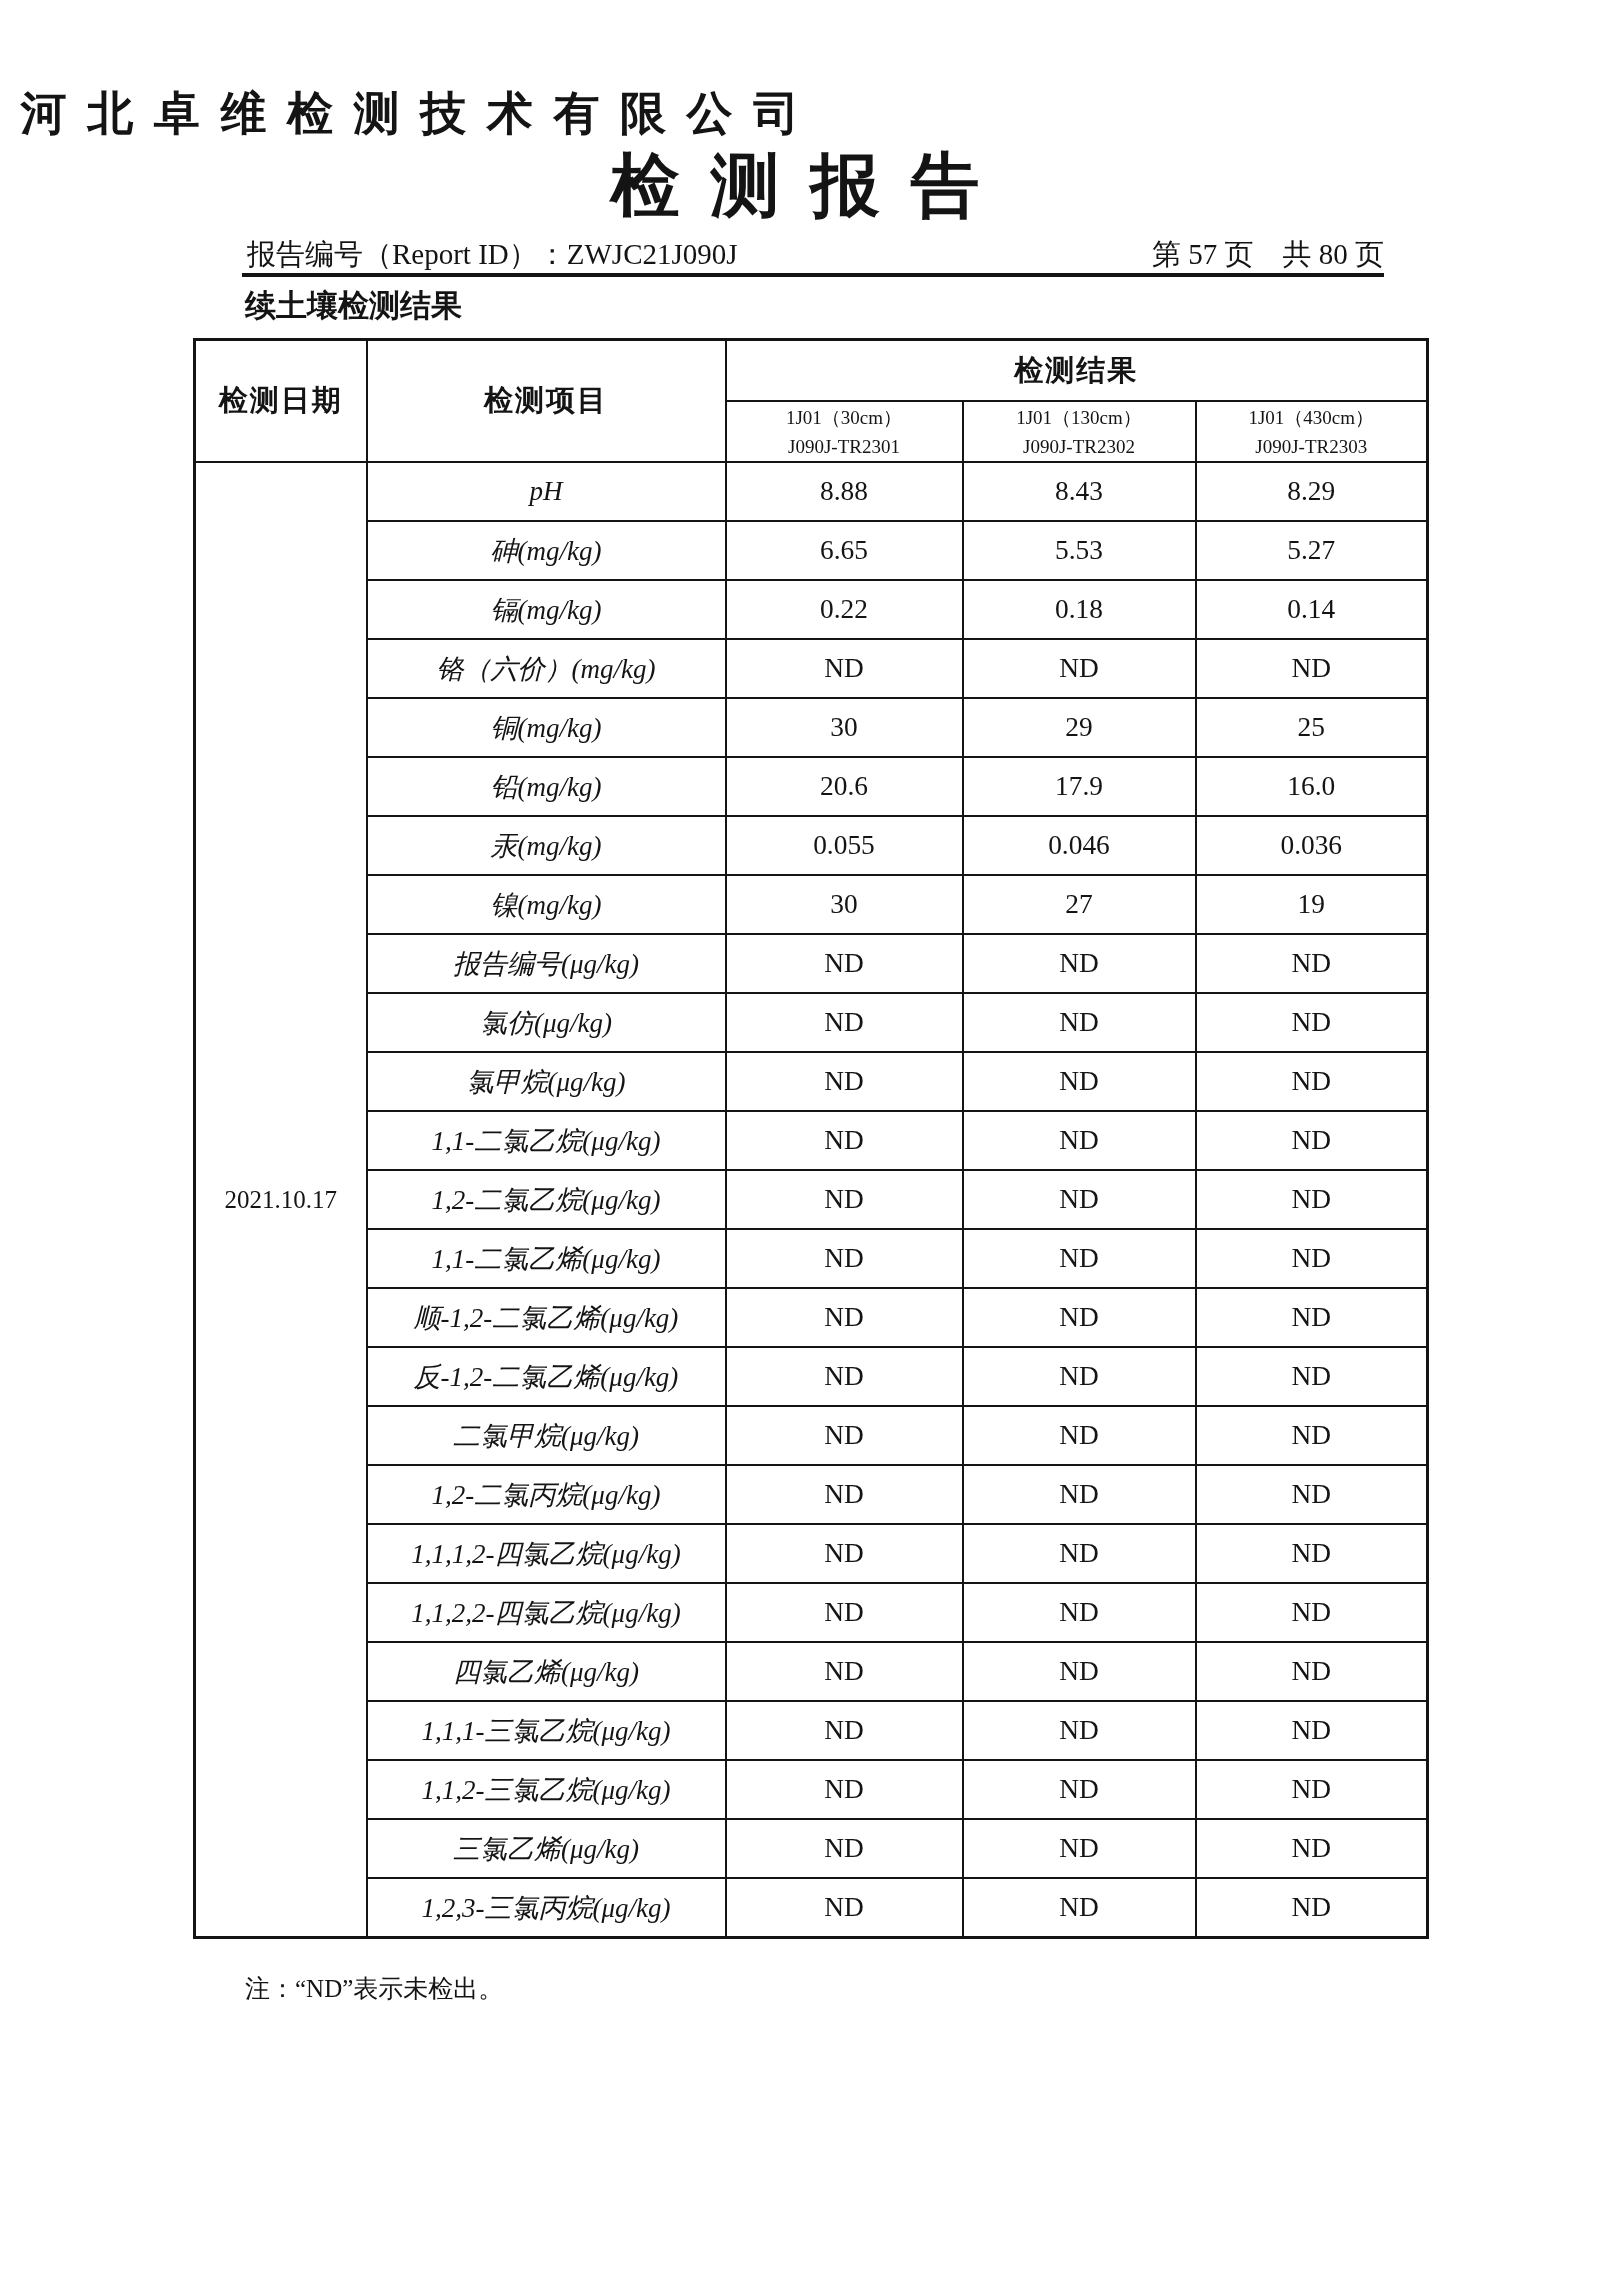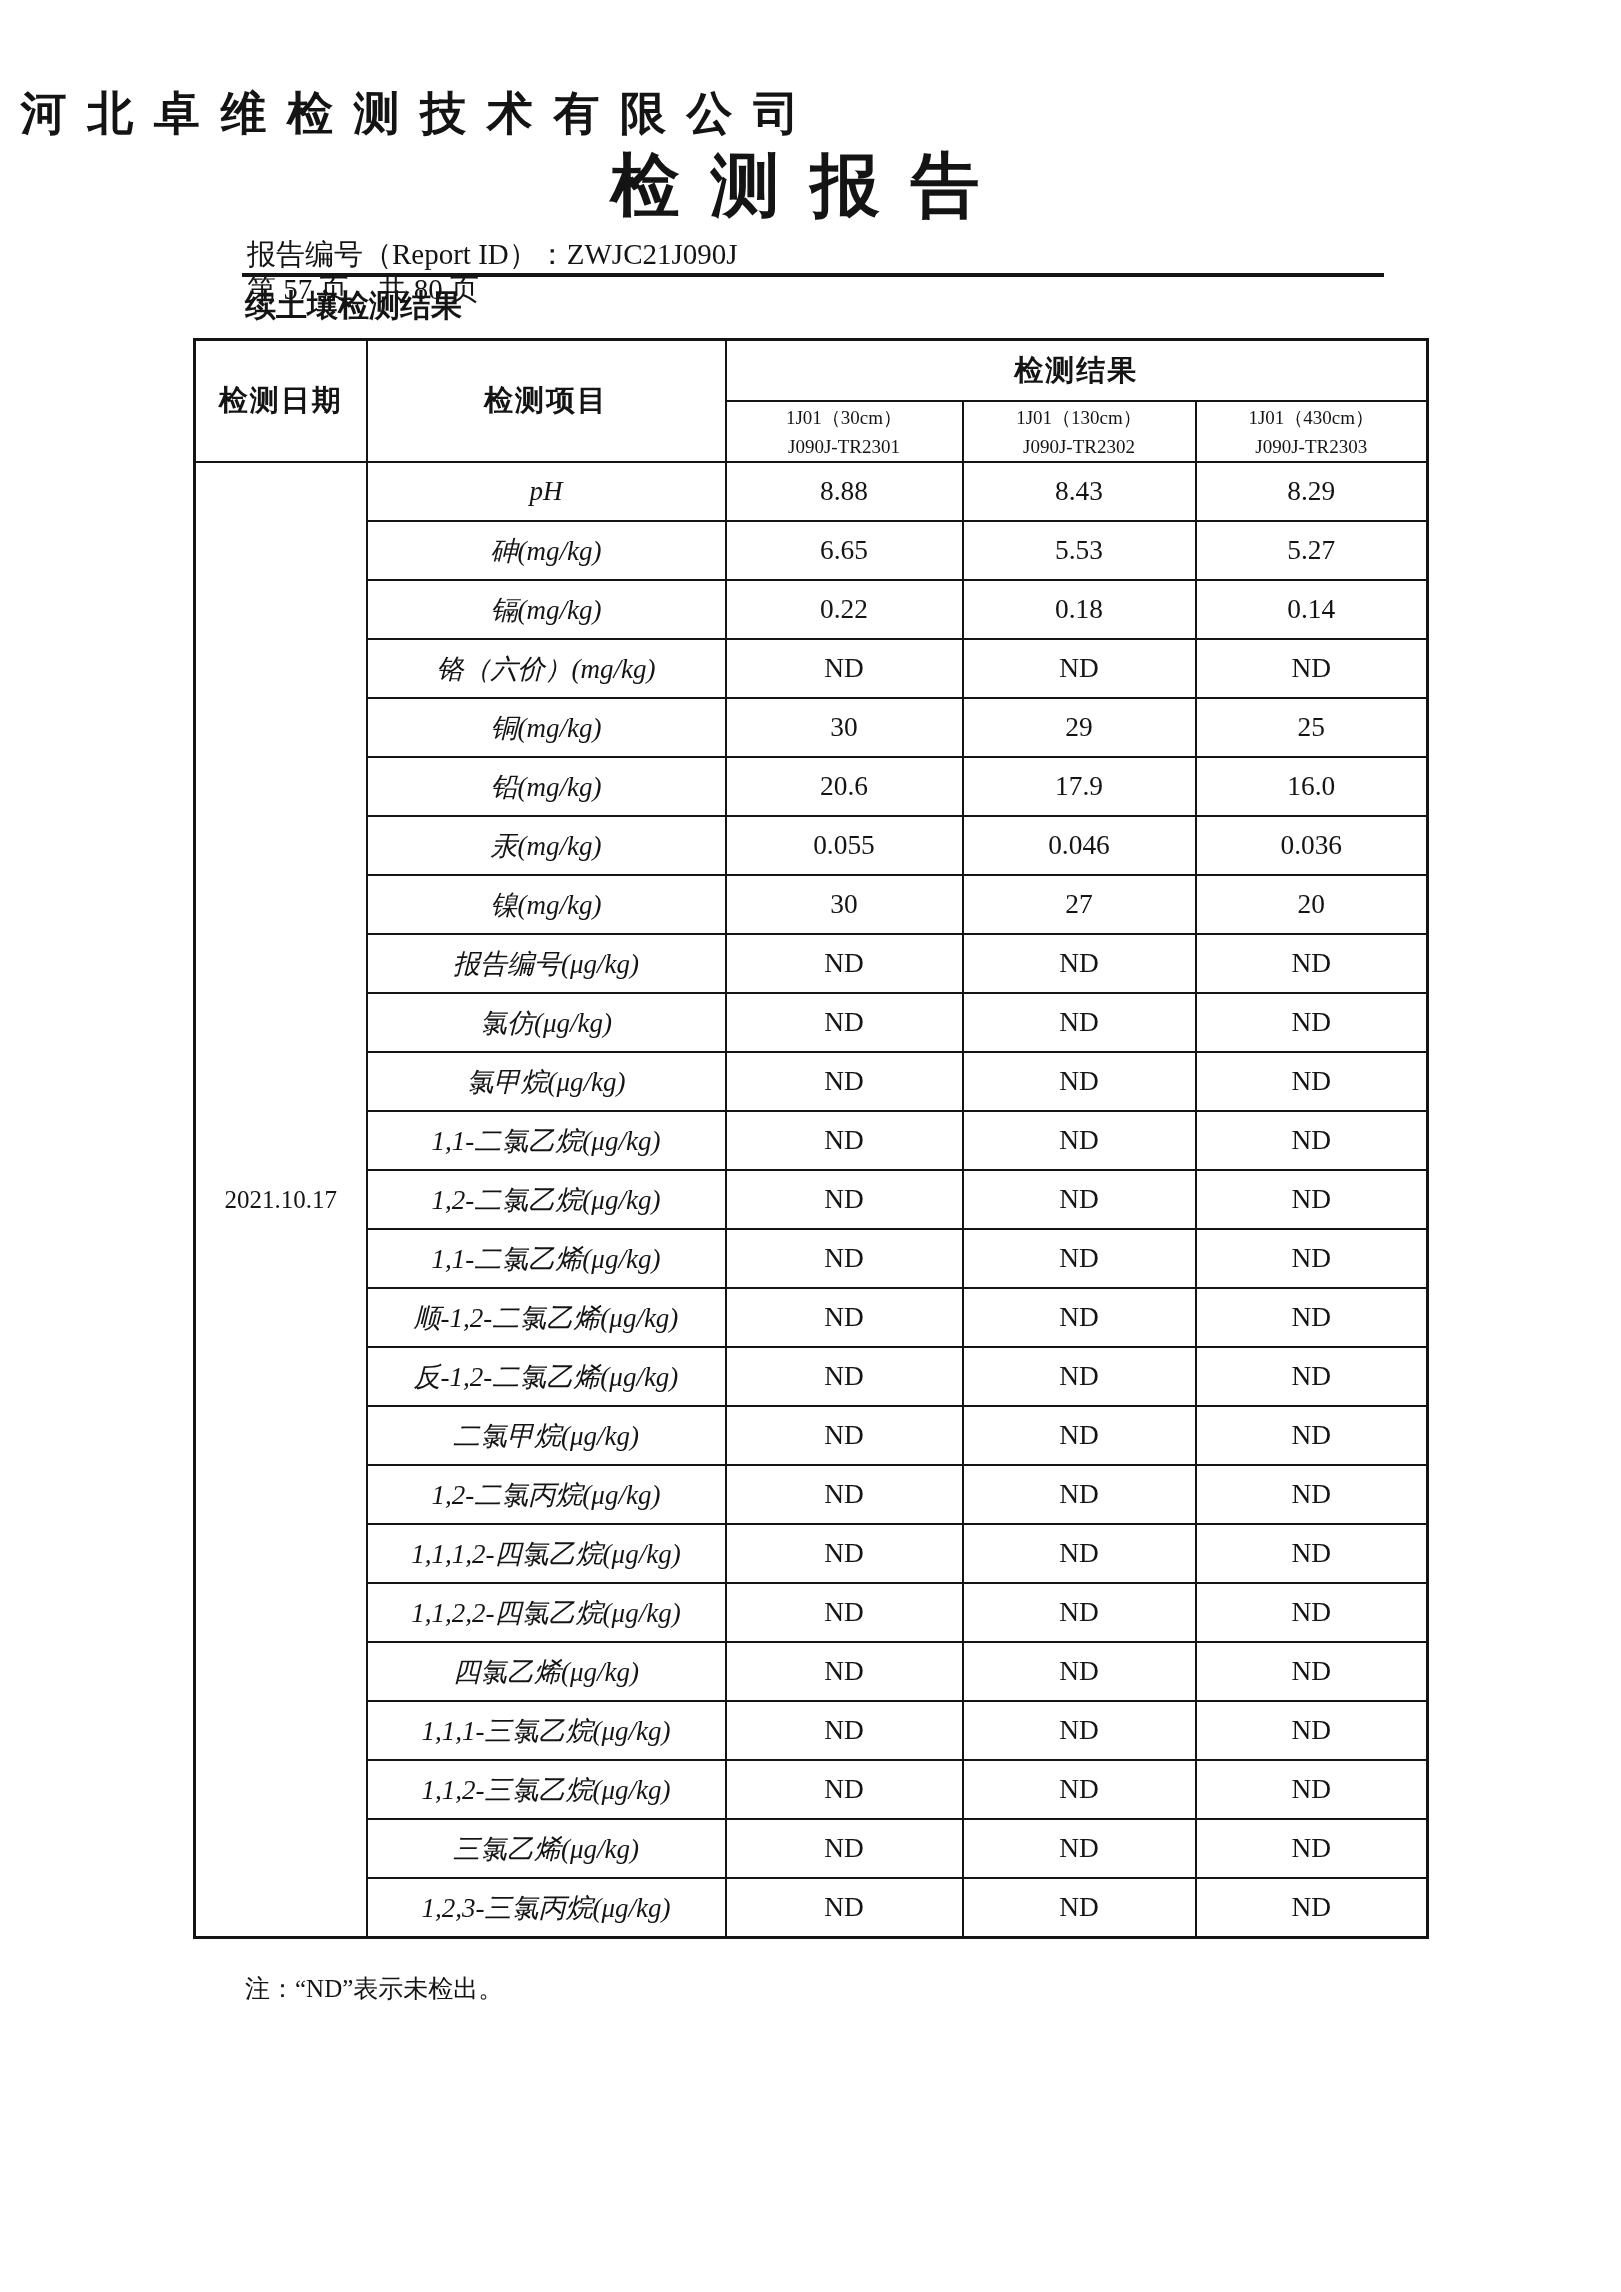--- a/index.html
+++ b/index.html
@@ -16,21 +16,21 @@
   }
   .doc-title {
     position: absolute; top: 149px; left: 0; width: 100%;
     text-align: center; font-size: 69px; font-weight: bold;
     letter-spacing: 31px; box-sizing: border-box;
     line-height: 1.08; white-space: nowrap;
   }
   .report-line {
     position: absolute; top: 237px; left: 247px; right: 237px;
     display: flex; justify-content: space-between; align-items: baseline;
-    font-size: 29px; line-height: 35px; white-space: nowrap; flex-direction: column;
+    font-size: 29px; line-height: 35px; white-space: nowrap;
   }
   .rule {
     position: absolute; top: 273px; left: 242px; right: 237px;
     height: 3.9px; background: #141414;
   }
   .section-title {
     position: absolute; top: 287px; left: 245px;
     font-size: 31px; font-weight: bold; line-height: 37px;
   }
   table.results {
@@ -138,21 +138,21 @@
       <tr>
         <td class="item-cell">汞(mg/kg)</td>
         <td class="value-cell">0.055</td>
         <td class="value-cell">0.046</td>
         <td class="value-cell">0.036</td>
       </tr>
       <tr>
         <td class="item-cell">镍(mg/kg)</td>
         <td class="value-cell">30</td>
         <td class="value-cell">27</td>
-        <td class="value-cell">20</td>
+        <td class="value-cell">19</td>
       </tr>
       <tr>
         <td class="item-cell">报告编号(μg/kg)</td>
         <td class="value-cell">ND</td>
         <td class="value-cell">ND</td>
         <td class="value-cell">ND</td>
       </tr>
       <tr>
         <td class="item-cell">氯仿(μg/kg)</td>
         <td class="value-cell">ND</td>

